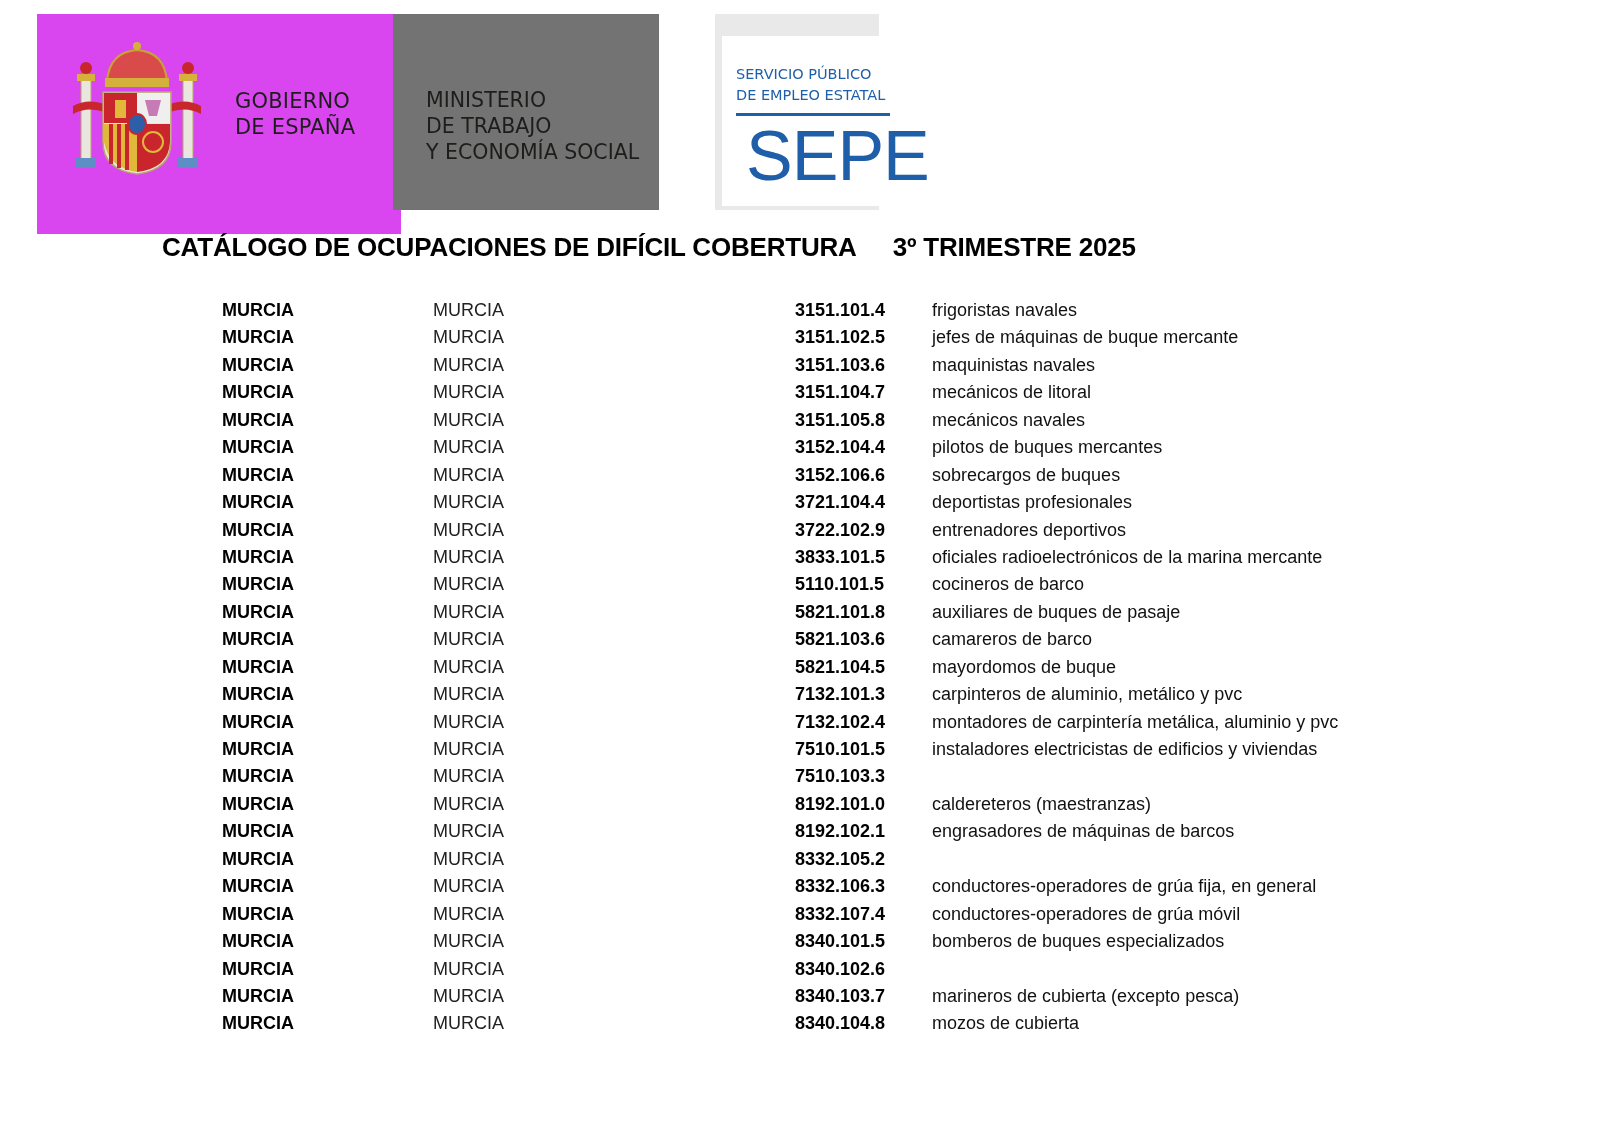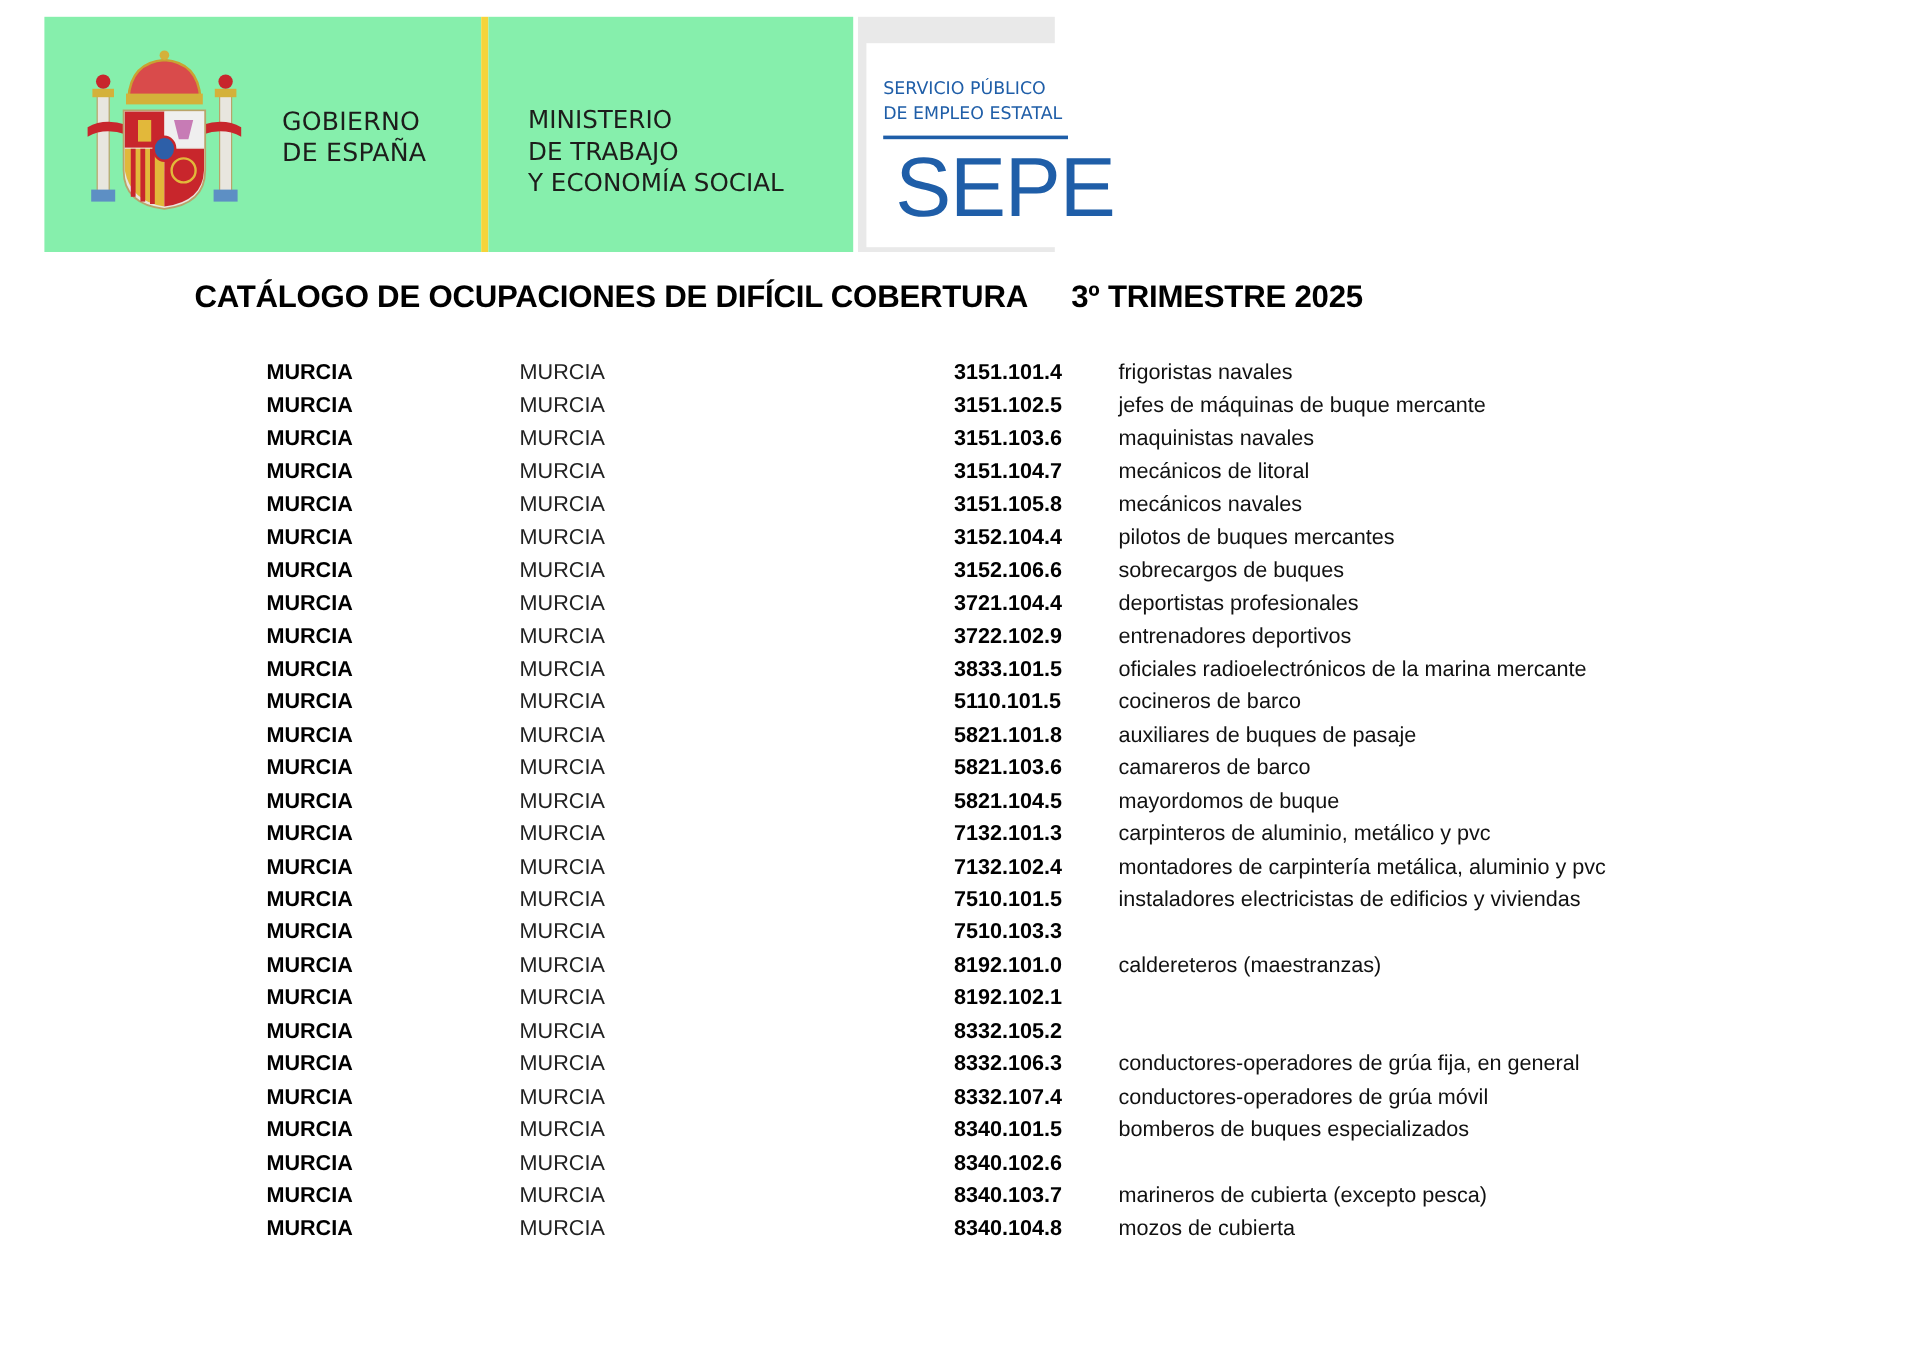--- a/index.html
+++ b/index.html
@@ -1,21 +1,21 @@
 <!DOCTYPE html>
 <html><head>
 <meta charset="utf-8">
 <style>
   html, body { margin: 0; padding: 0; background: #ffffff; }
   body { width: 1600px; height: 1131px; position: relative; overflow: hidden; font-family: "Liberation Sans", sans-serif; color: #000; }
 
   .header-band { position: absolute; left: 37px; top: 14px; width: 874px; height: 196px; }
-  .gov-block { position: absolute; left: 0; top: 0; width: 364px; height: 196px; background: #86efac; }
+  .gov-block { position: absolute; left: 0; top: 0; width: 364px; height: 220px; background: #d946ef; }
   .divider-stripe { position: absolute; left: 364px; top: 0; width: 6px; height: 196px; background: #f5d43a; }
-  .ministry-block { position: absolute; left: 370px; top: 0; width: 304px; height: 196px; background: #86efac; }
+  .ministry-block { position: absolute; left: 356px; top: 0; width: 266px; height: 196px; background: #737373; }
   .sepe-outer { position: absolute; left: 678px; top: 0; width: 164px; height: 196px; background: #e9e9e9; }
   .sepe-inner { position: absolute; left: 7px; top: 22px; width: 185px; height: 170px; background: #ffffff; }
 
   .coat { position: absolute; left: 34px; top: 24px; width: 132px; height: 142px; }
 
   .gov-text { position: absolute; left: 198px; top: 74px; font-family: "DejaVu Sans", sans-serif; font-size: 21px; line-height: 26px; color: #1d1d1b; letter-spacing: 0.2px; }
   .gov-text div { white-space: nowrap; }
 
   .min-text { position: absolute; left: 33px; top: 73px; font-family: "DejaVu Sans", sans-serif; font-size: 20.5px; line-height: 26px; color: #1d1d1b; }
   .min-text div { white-space: nowrap; }
@@ -211,20 +211,21 @@
     <div class="row">
       <span class="c-prov">MURCIA</span>
       <span class="c-loc">MURCIA</span>
       <span class="c-code">8192.101.0</span>
       <span class="c-desc">caldereteros (maestranzas)</span>
     </div>
     <div class="row">
       <span class="c-prov">MURCIA</span>
       <span class="c-loc">MURCIA</span>
       <span class="c-code">8192.102.1</span>
+      <span class="c-desc">engrasadores de máquinas de barcos</span>
     </div>
     <div class="row">
       <span class="c-prov">MURCIA</span>
       <span class="c-loc">MURCIA</span>
       <span class="c-code">8332.105.2</span>
     </div>
     <div class="row">
       <span class="c-prov">MURCIA</span>
       <span class="c-loc">MURCIA</span>
       <span class="c-code">8332.106.3</span>

